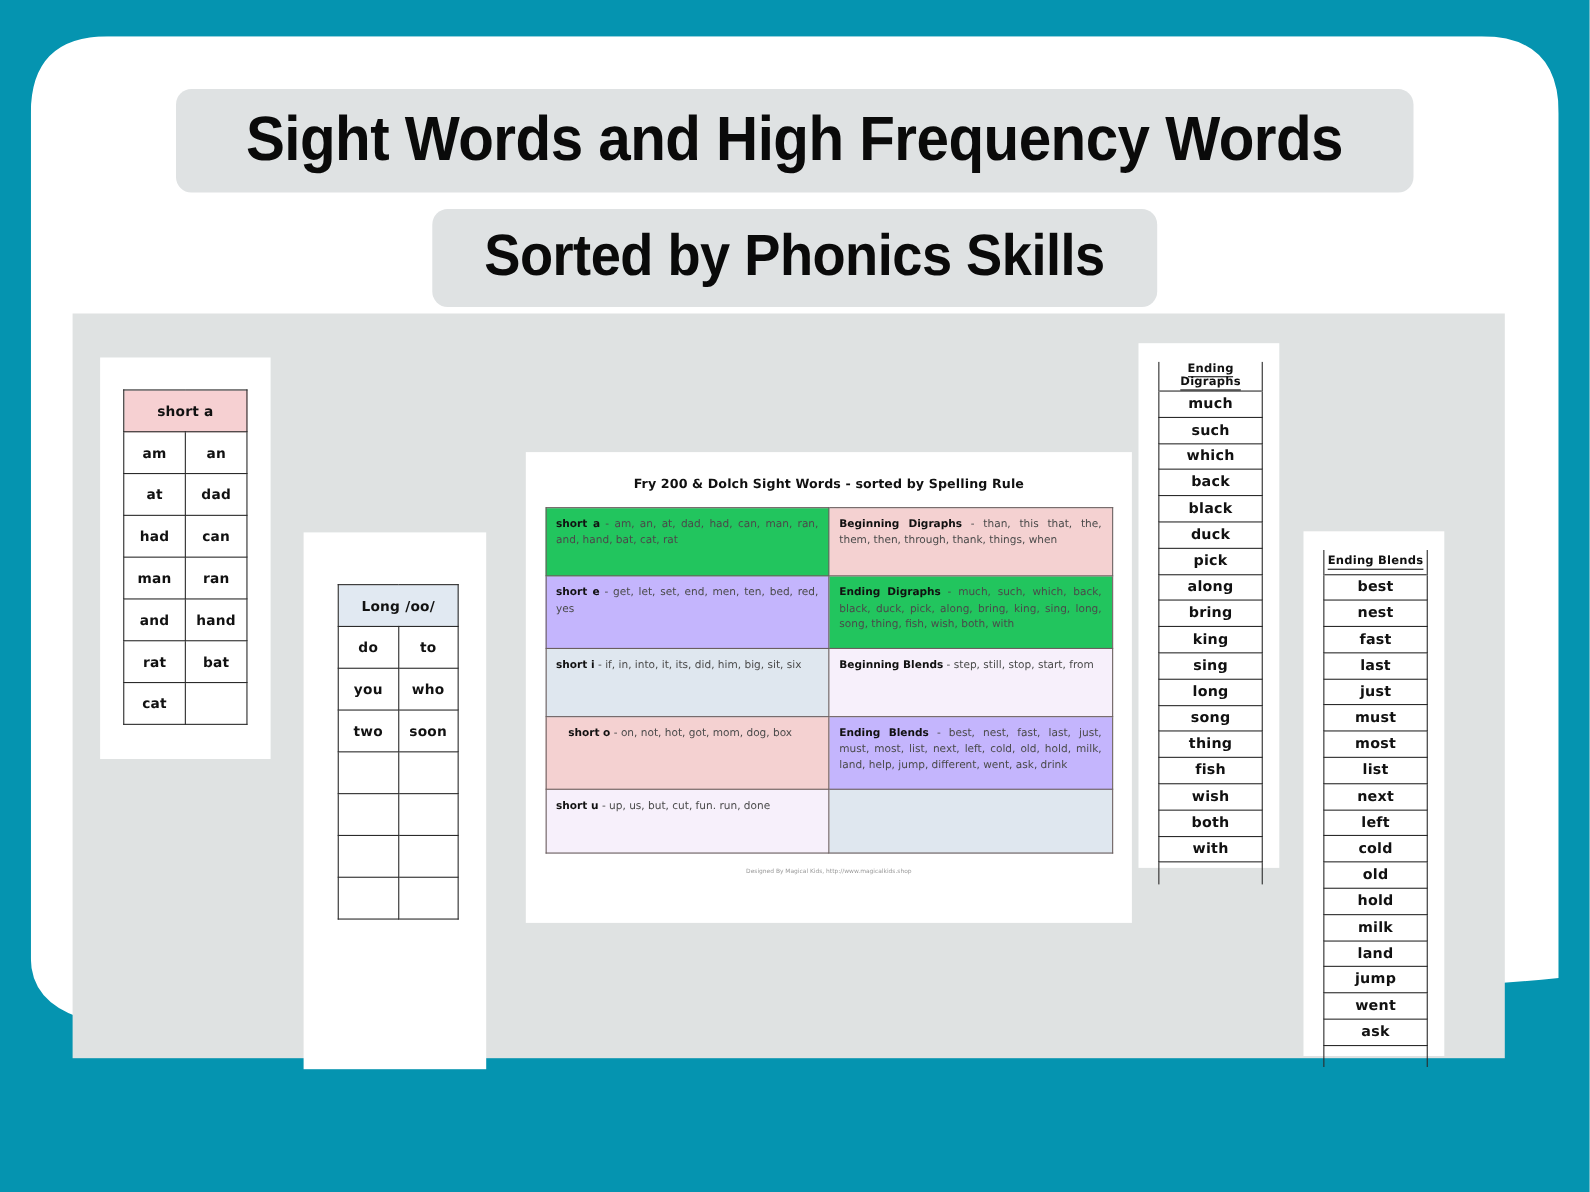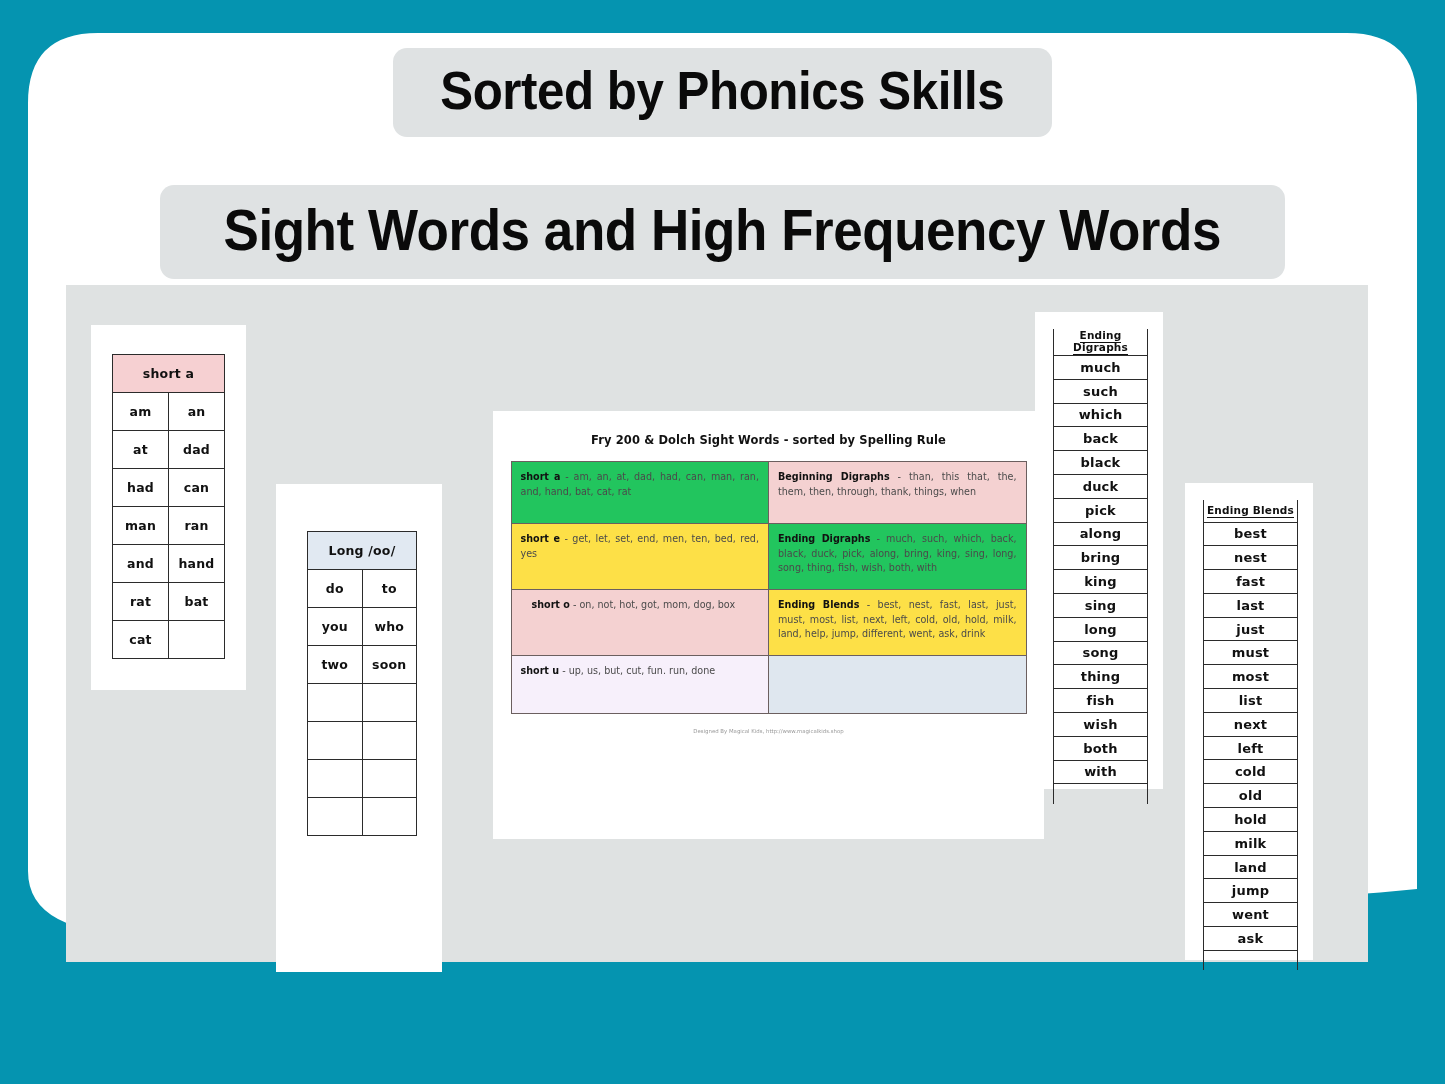--- a/index.html
+++ b/index.html
@@ -158,47 +158,47 @@
   .rule-table td b { color: #111; font-weight: bold; }
   .footer-note {
     text-align: center;
     font-size: 5.4px;
     color: #9a9a9a;
     margin-top: 14px;
     font-family: "DejaVu Sans", sans-serif;
   }
 
   .c-cream { background: #22c55e; }
-  .c-sage  { background: #fde047; }
+  .c-sage  { background: #c4b5fd; }
   .c-blue  { background: #dfe7ef; }
   .c-pink  { background: #f4d1d1; }
   .c-lav   { background: #f7f0fb; }
 </style>
 </head>
 <body>
 
 <div class="card-wrap">
   <svg class="card-svg" width="1389" height="985" viewBox="0 0 1389 985">
     <path d="M70,0 H1319 Q1389,0 1389,70 V856
              C1180,878 980,862 760,872
              C540,882 330,900 120,902
              Q0,902 0,838 V70 Q0,0 70,0 Z" fill="#ffffff"></path>
   </svg>
 
   <div class="card-content">
 
     <div class="title-row">
+      <div class="title-pill title-main">
+        <span class="t">Sight Words and High Frequency Words</span>
+      </div>
+    </div>
+
+    <div class="title-row">
       <div class="title-pill title-sub">
         <span class="t">Sorted by Phonics Skills</span>
-      </div>
-    </div>
-
-    <div class="title-row">
-      <div class="title-pill title-main">
-        <span class="t">Sight Words and High Frequency Words</span>
       </div>
     </div>
 
     <div class="gray-panel"></div>
 
     <div class="sheet" style="left:63px; top:292px; width:155px; height:365px;">
       <div style="position:absolute; left:21px; top:29px; width:113px;">
         <table class="wt">
           <tbody id="short-a-body">
               <tr>
@@ -270,33 +270,37 @@
               </tr>
               <tr>
                 <td class="cell"></td>
                 <td class="cell"></td>
               </tr>
             </tbody>
         </table>
       </div>
     </div>
 
-    <div class="sheet" style="left:465px; top:378px; width:551px; height:428px;">
+    <div class="sheet" style="left:450px; top:378px; width:551px; height:428px;">
       <div class="center-sheet-title">Fry 200 &amp; Dolch Sight Words -  sorted by Spelling Rule</div>
       <table class="rule-table">
         <tbody id="rule-body">
             <tr>
               <td class="c-cream" style="height: 62px; width: 50%;"><b>short a</b> - am, an, at, dad, had, can, man, ran, and, hand, bat, cat, rat</td>
               <td class="c-pink" style="height: 62px; width: 50%;"><b>Beginning Digraphs</b> - than, this that, the, them, then, through, thank, things, when</td>
             </tr>
             <tr>
               <td class="c-sage" style="height: 66px; width: 50%;"><b>short e</b> - get, let, set, end, men, ten, bed, red, yes</td>
               <td class="c-cream" style="height: 66px; width: 50%;"><b>Ending Digraphs</b>  - much, such, which, back, black, duck, pick, along, bring, king, sing, long, song, thing, fish, wish, both, with</td>
             </tr>
             <tr>
+              <td class="c-blue" style="height: 62px; width: 50%;"><b>short i</b> - if, in, into, it, its, did, him, big, sit, six</td>
+              <td class="c-lav" style="height: 62px; width: 50%;"><b>Beginning Blends</b> - step, still, stop, start, from</td>
+            </tr>
+            <tr>
               <td class="c-pink" style="height: 66px; width: 50%; padding-left: 20px;"><b>short o</b> - on, not, hot, got, mom, dog, box</td>
               <td class="c-sage" style="height: 66px; width: 50%; margin-top: 44px;"><b>Ending Blends</b>  - best, nest, fast, last,   just, must, most, list, next, left, cold, old, hold, milk, land, help, jump, different, went, ask, drink</td>
             </tr>
             <tr>
               <td class="c-lav" style="height: 58px; width: 50%;"><b>short u</b> - up, us, but, cut, fun. run, done</td>
               <td class="c-blue" style="height: 58px; width: 50%;"></td>
             </tr>
           </tbody>
       </table>
       <div class="footer-note">Designed By Magical Kids, http://www.magicalkids.shop</div>

